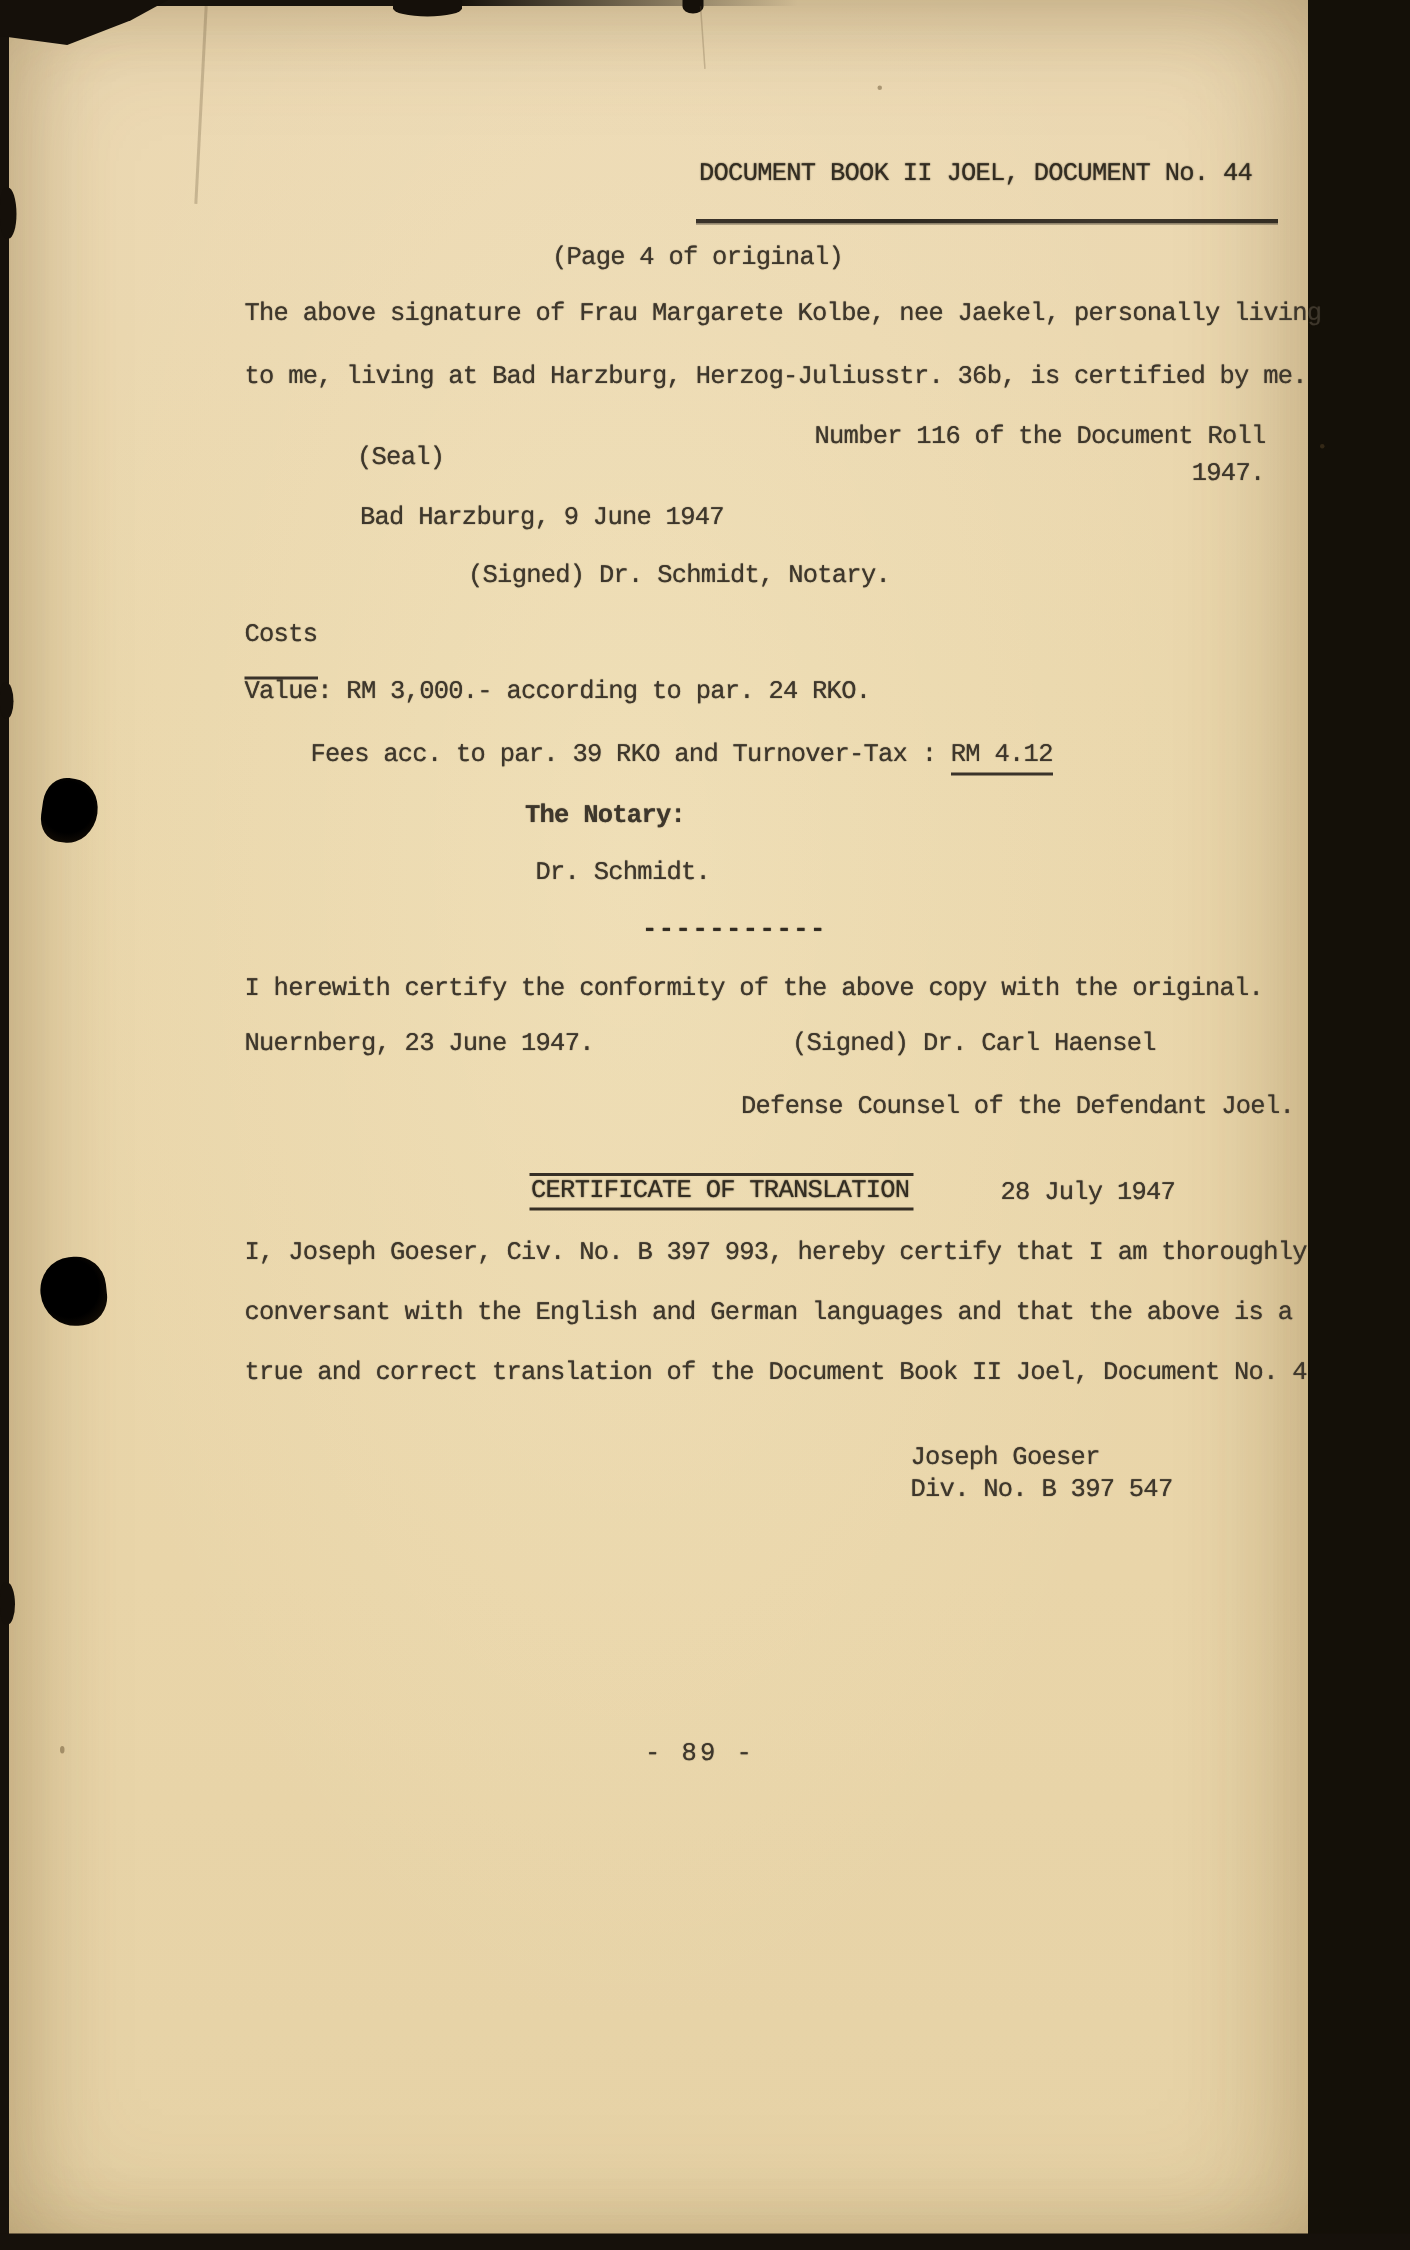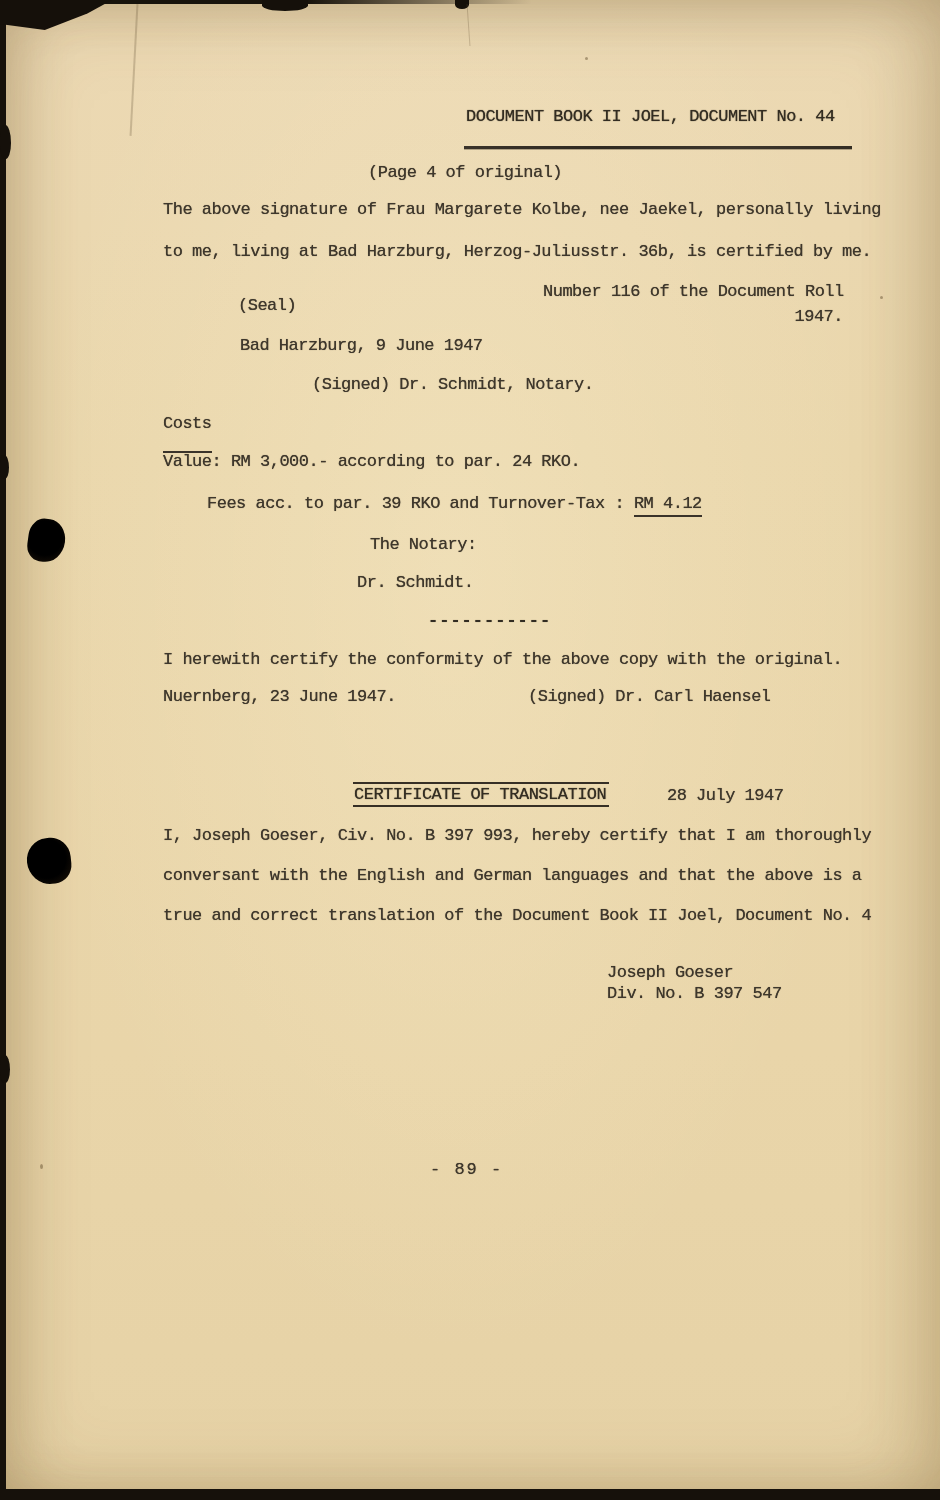--- a/index.html
+++ b/index.html
@@ -3,21 +3,21 @@
 <meta charset="utf-8">
 <style>
   html, body {
     margin: 0; padding: 0;
     width: 940px; height: 1500px;
     overflow: hidden;
     background: #141008;
   }
   #page {
     position: absolute; left: 0; top: 0;
-    width: 940px; height: 1500px;
+    width: 872px; height: 1500px;
     background:
       radial-gradient(ellipse at 48% 38%, rgba(255,246,216,0.25), rgba(0,0,0,0) 60%),
       linear-gradient(to bottom, #ecd9b4 0%, #ead7ac 30%, #e9d5a9 70%, #e6d2a6 100%);
     box-shadow:
       inset 0 0 90px rgba(110,82,38,0.22),
       inset -25px 0 60px rgba(120,90,45,0.14),
       inset 25px 0 50px rgba(110,82,38,0.18);
   }
   .tw {
     position: absolute;
@@ -49,21 +49,21 @@
   #seal       { left: 238px; top: 297px; }
   #place-date { left: 240px; top: 337px; }
   #signed-notary { left: 312px; top: 376px; }
 
   #costs-h    { left: 163px; top: 415px; }
   #costs-h span { border-bottom: 2px solid #3a332a; padding-bottom: 18px; }
   #costs-l1   { left: 163px; top: 453px; }
   #costs-l2   { left: 163px; top: 495px; margin-left: 44px; }
   #fees-amount { border-bottom: 2px solid #3a332a; padding-bottom: 2px; }
 
-  #notary-label { left: 370px; top: 536px; }
+  #notary-label { left: 350px; top: 536px; font-weight: bold; }
   #notary-name  { left: 357px; top: 574px; }
 
   #divider { left: 428px; top: 612px; font-weight: bold; letter-spacing: 1px; color: #322c22; }
 
   #certify-line  { left: 163px; top: 651px; }
   #certify-pd    { left: 163px; top: 688px; }
   #certify-sig   { left: 528px; top: 688px; }
   #certify-role  { left: 494px; top: 730px; }
 
   #cert-heading {
@@ -140,20 +140,21 @@
   <div class="tw" id="costs-l2"><span>Fees acc. to par. 39 RKO and Turnover-Tax : </span><span id="fees-amount">RM 4.12</span></div>
 
   <div class="tw" id="notary-label">The Notary:</div>
   <div class="tw" id="notary-name">Dr. Schmidt.</div>
 
   <div class="tw" id="divider">-----------</div>
 
   <div class="tw" id="certify-line">I herewith certify the conformity of the above copy with the original.</div>
   <div class="tw" id="certify-pd">Nuernberg, 23 June 1947.</div>
   <div class="tw" id="certify-sig">(Signed) Dr. Carl Haensel</div>
+  <div class="tw" id="certify-role">Defense Counsel of the Defendant Joel.</div>
 
   <div class="tw heavy" id="cert-heading">CERTIFICATE OF TRANSLATION</div>
   <div class="tw" id="cert-date">28 July 1947</div>
   <div class="tw" id="cert-l1">I, Joseph Goeser, Civ. No. B 397 993, hereby certify that I am thoroughly</div>
   <div class="tw" id="cert-l2">conversant with the English and German languages and that the above is a</div>
   <div class="tw" id="cert-l3">true and correct translation of the Document Book II Joel, Document No. 4</div>
 
   <div class="tw" id="translator-name">Joseph Goeser</div>
   <div class="tw" id="translator-id">Div. No. B 397 547</div>
 

